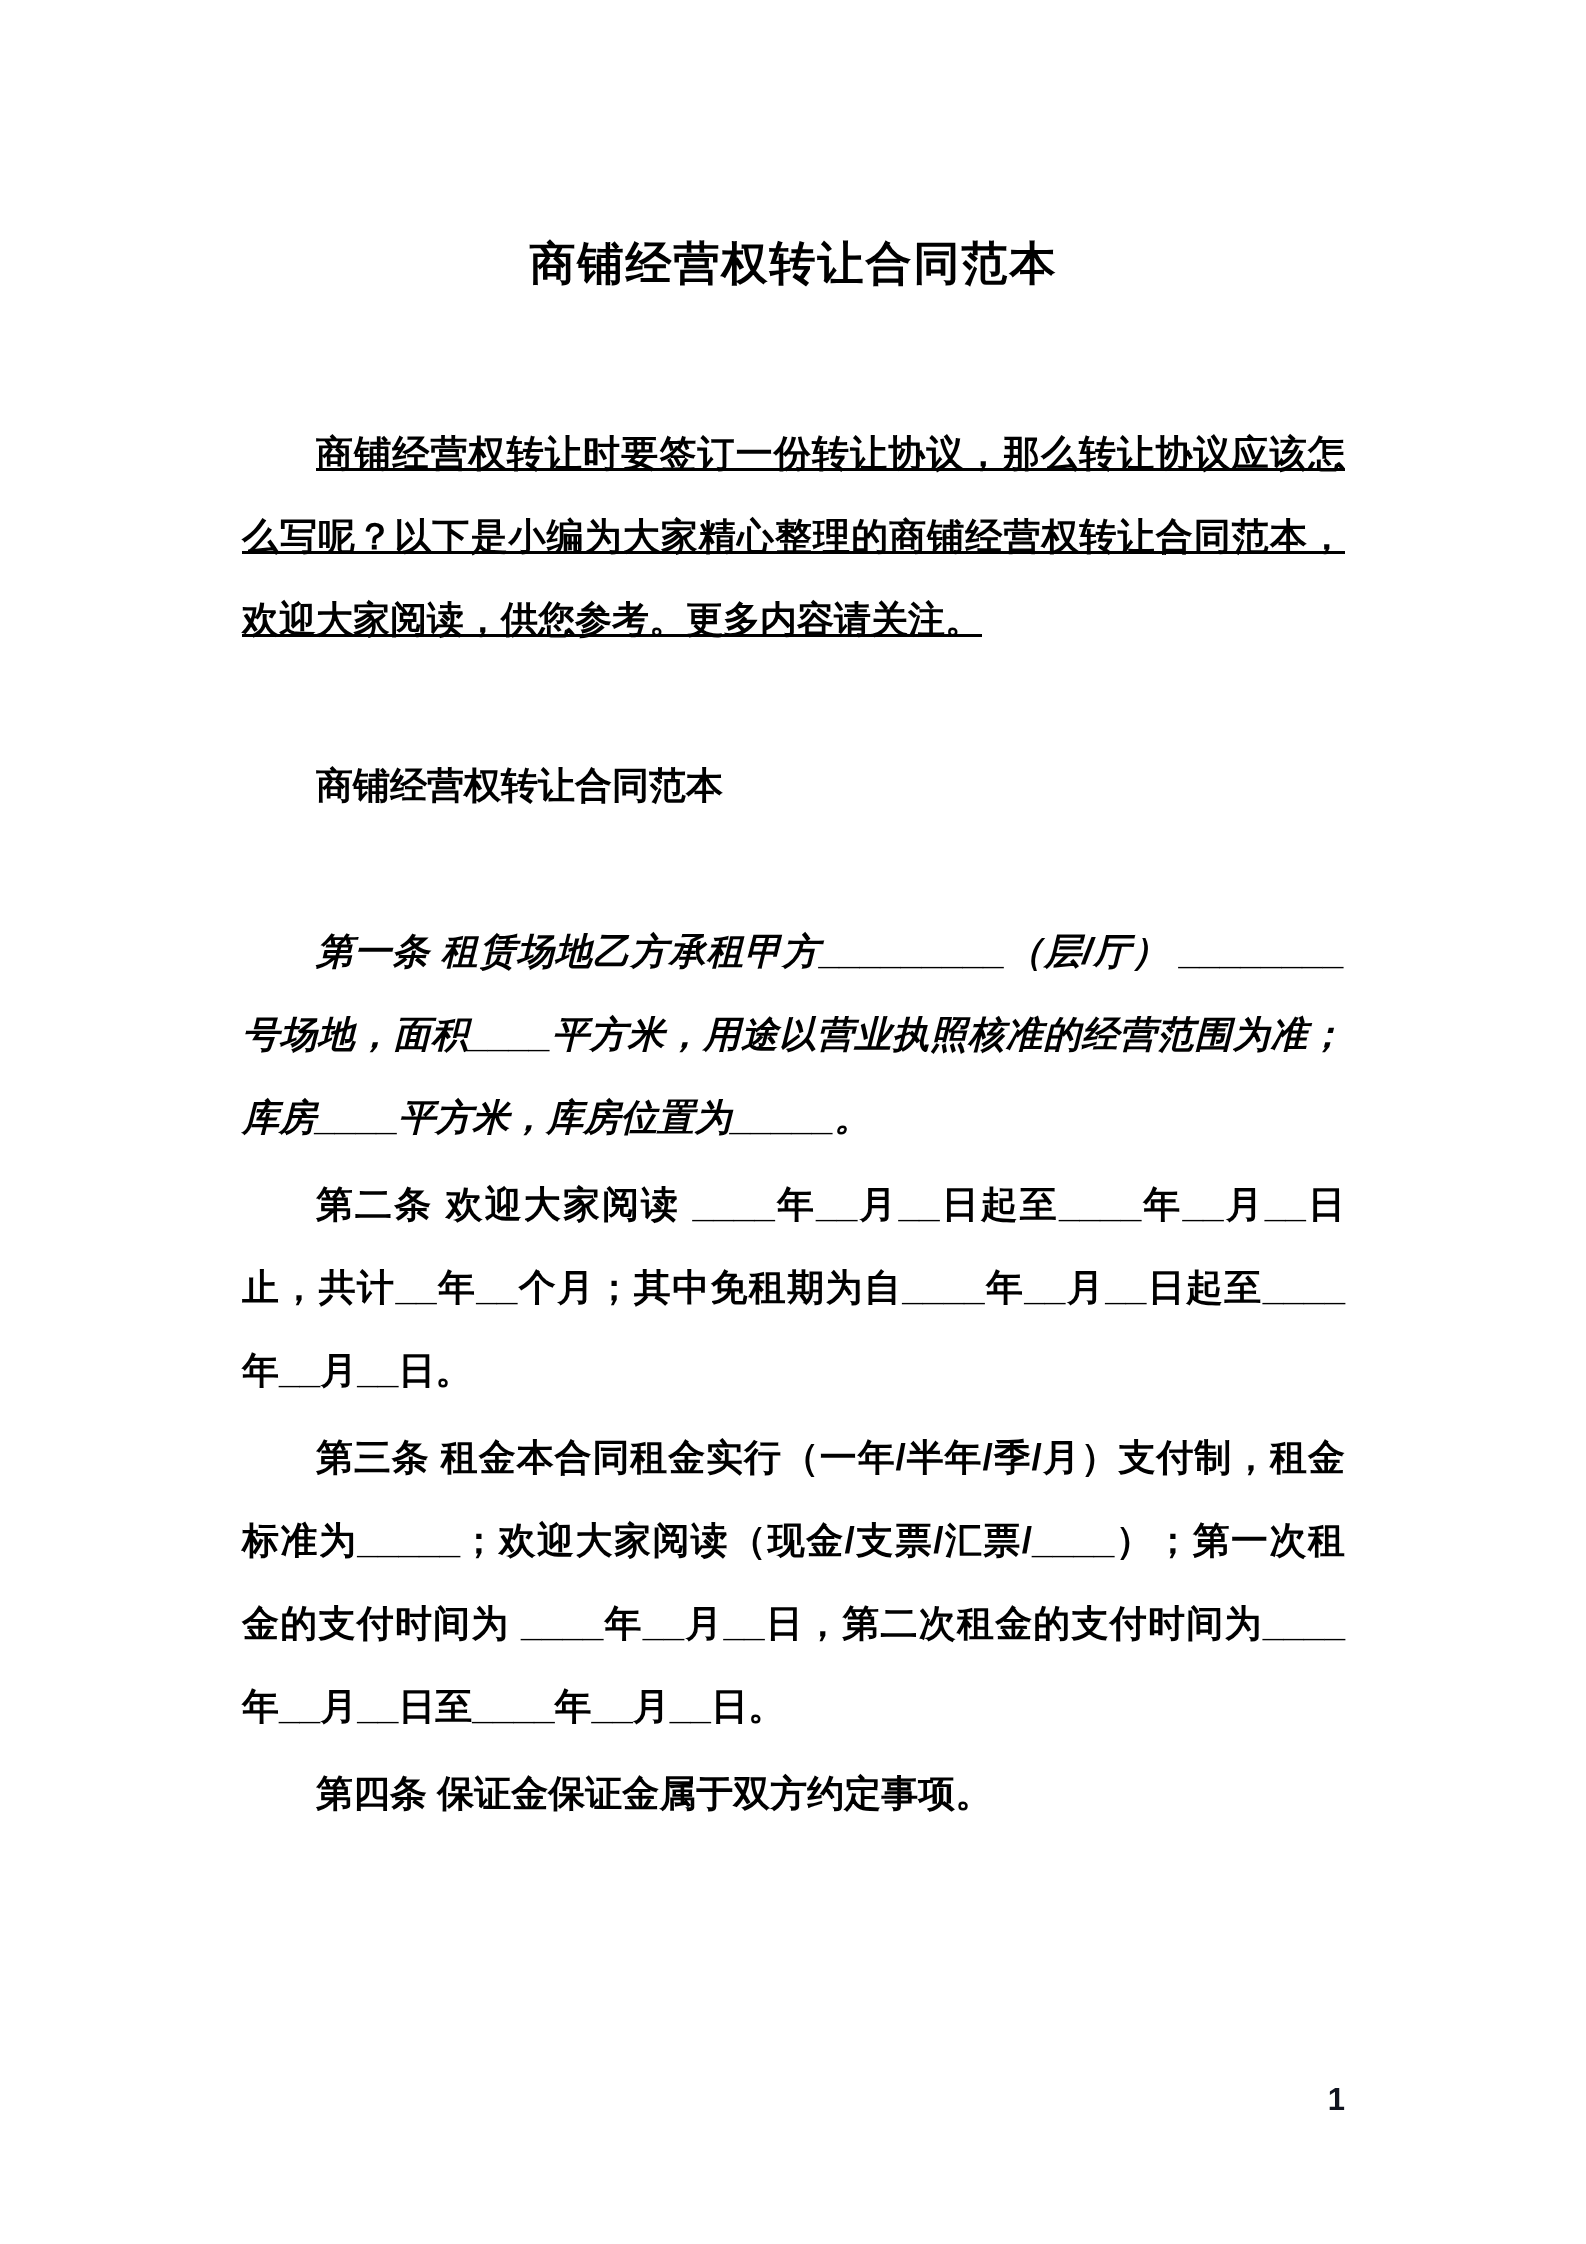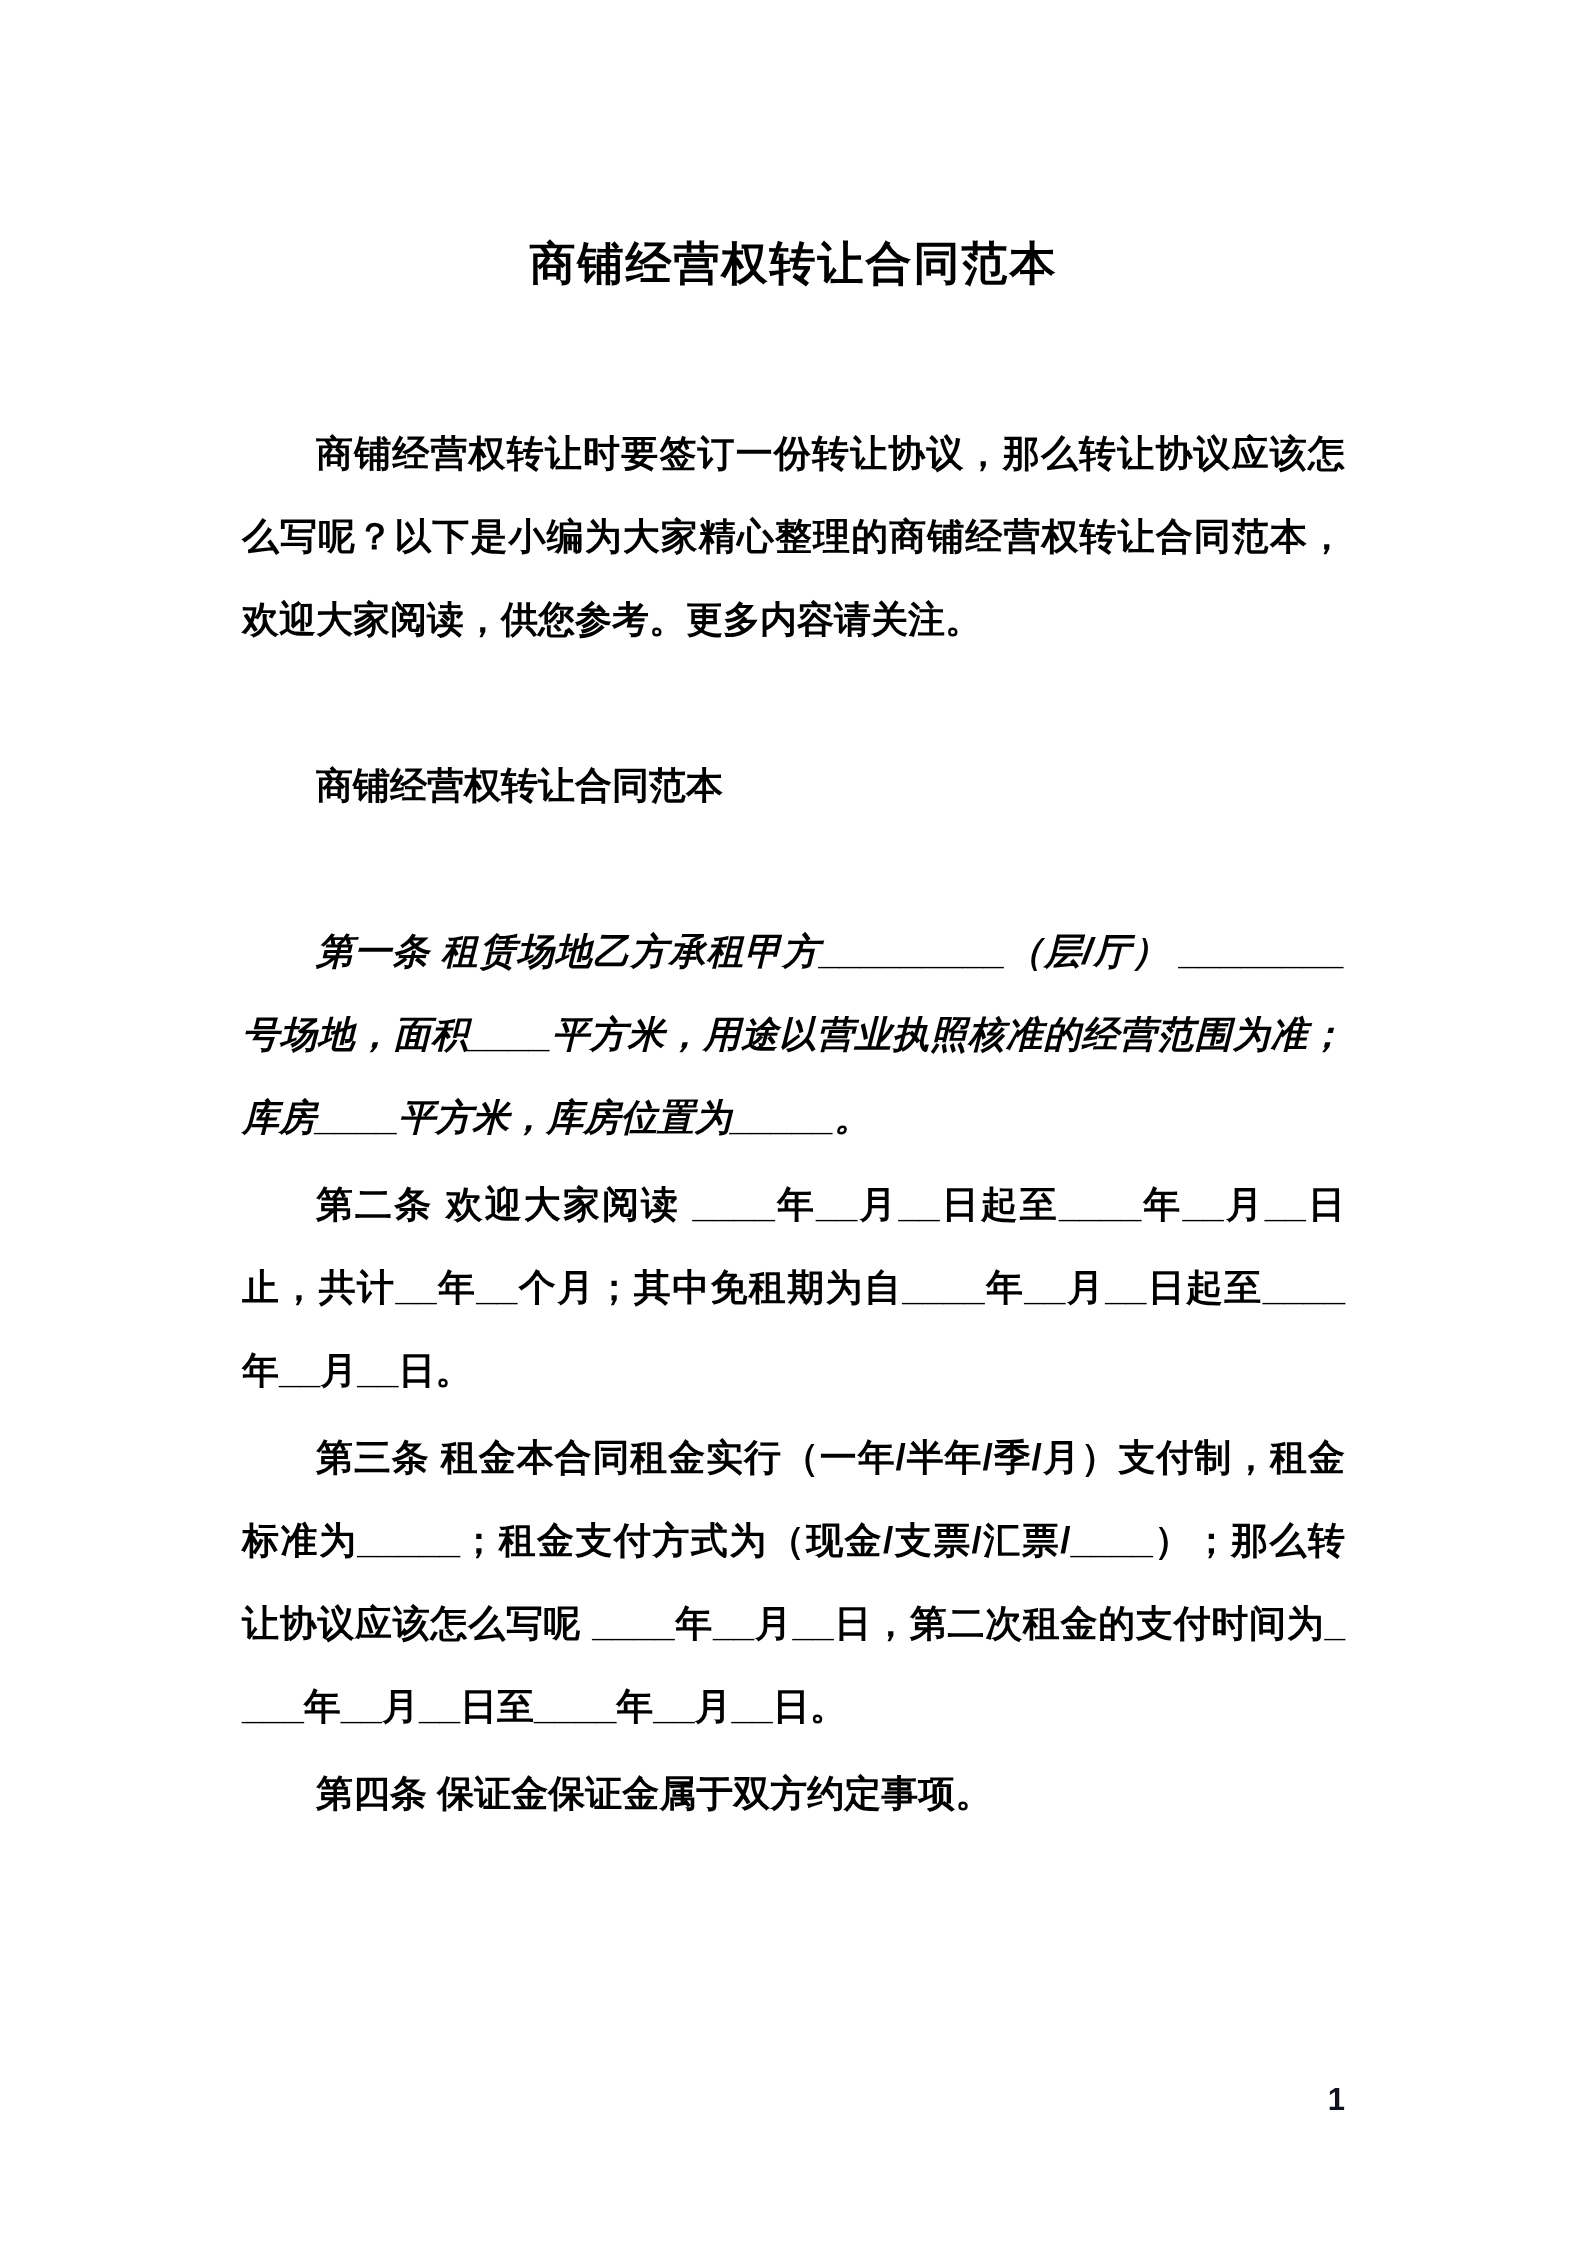--- a/index.html
+++ b/index.html
@@ -29,21 +29,21 @@
     white-space: nowrap;
   }
   .para {
     margin: 0;
     font-size: 37px;
     line-height: 83px;
     text-align: justify;
     text-indent: 2em;
     word-break: break-all;
   }
-  .para.intro      { margin-top: 117px; }
+  .para.intro      { margin-top: 117px; text-decoration: underline; }
   .para.subheading { margin-top: 83px; }
   .para.clause-1   { margin-top: 83px; font-style: italic; }
   .para.clause-2,
   .para.clause-3,
   .para.clause-4,
   .para.deposit    { margin-top: 4px; }
   .page-number {
     position: absolute;
     top: 2062px;
     right: 241px;
@@ -60,20 +60,20 @@
   <h1 class="doc-title">商铺经营权转让合同范本</h1>
 
   <p class="para intro">商铺经营权转让时要签订一份转让协议，那么转让协议应该怎么写呢？以下是小编为大家精心整理的商铺经营权转让合同范本，欢迎大家阅读，供您参考。更多内容请关注。</p>
 
   <p class="para subheading">商铺经营权转让合同范本</p>
 
   <p class="para clause-1">第一条 租赁场地乙方承租甲方_________（层/厅）  ________号场地，面积____平方米，用途以营业执照核准的经营范围为准；库房____平方米，库房位置为_____。</p>
 
   <p class="para clause-2">第二条 欢迎大家阅读 ____年__月__日起至____年__月__日止，共计__年__个月；其中免租期为自____年__月__日起至____年__月__日。</p>
 
-  <p class="para clause-3">第三条 租金本合同租金实行（一年/半年/季/月）支付制，租金标准为_____；租金支付方式为（现金/支票/汇票/____）；那么转让协议应该怎么写呢 ____年__月__日，第二次租金的支付时间为____年__月__日至____年__月__日。</p>
+  <p class="para clause-3">第三条 租金本合同租金实行（一年/半年/季/月）支付制，租金标准为_____；欢迎大家阅读（现金/支票/汇票/____）；第一次租金的支付时间为 ____年__月__日，第二次租金的支付时间为____年__月__日至____年__月__日。</p>
 
   <p class="para clause-4">第四条 保证金保证金属于双方约定事项。</p>
 
 
   <div class="page-number">1</div>
 
 </div>
 
 </body></html>

